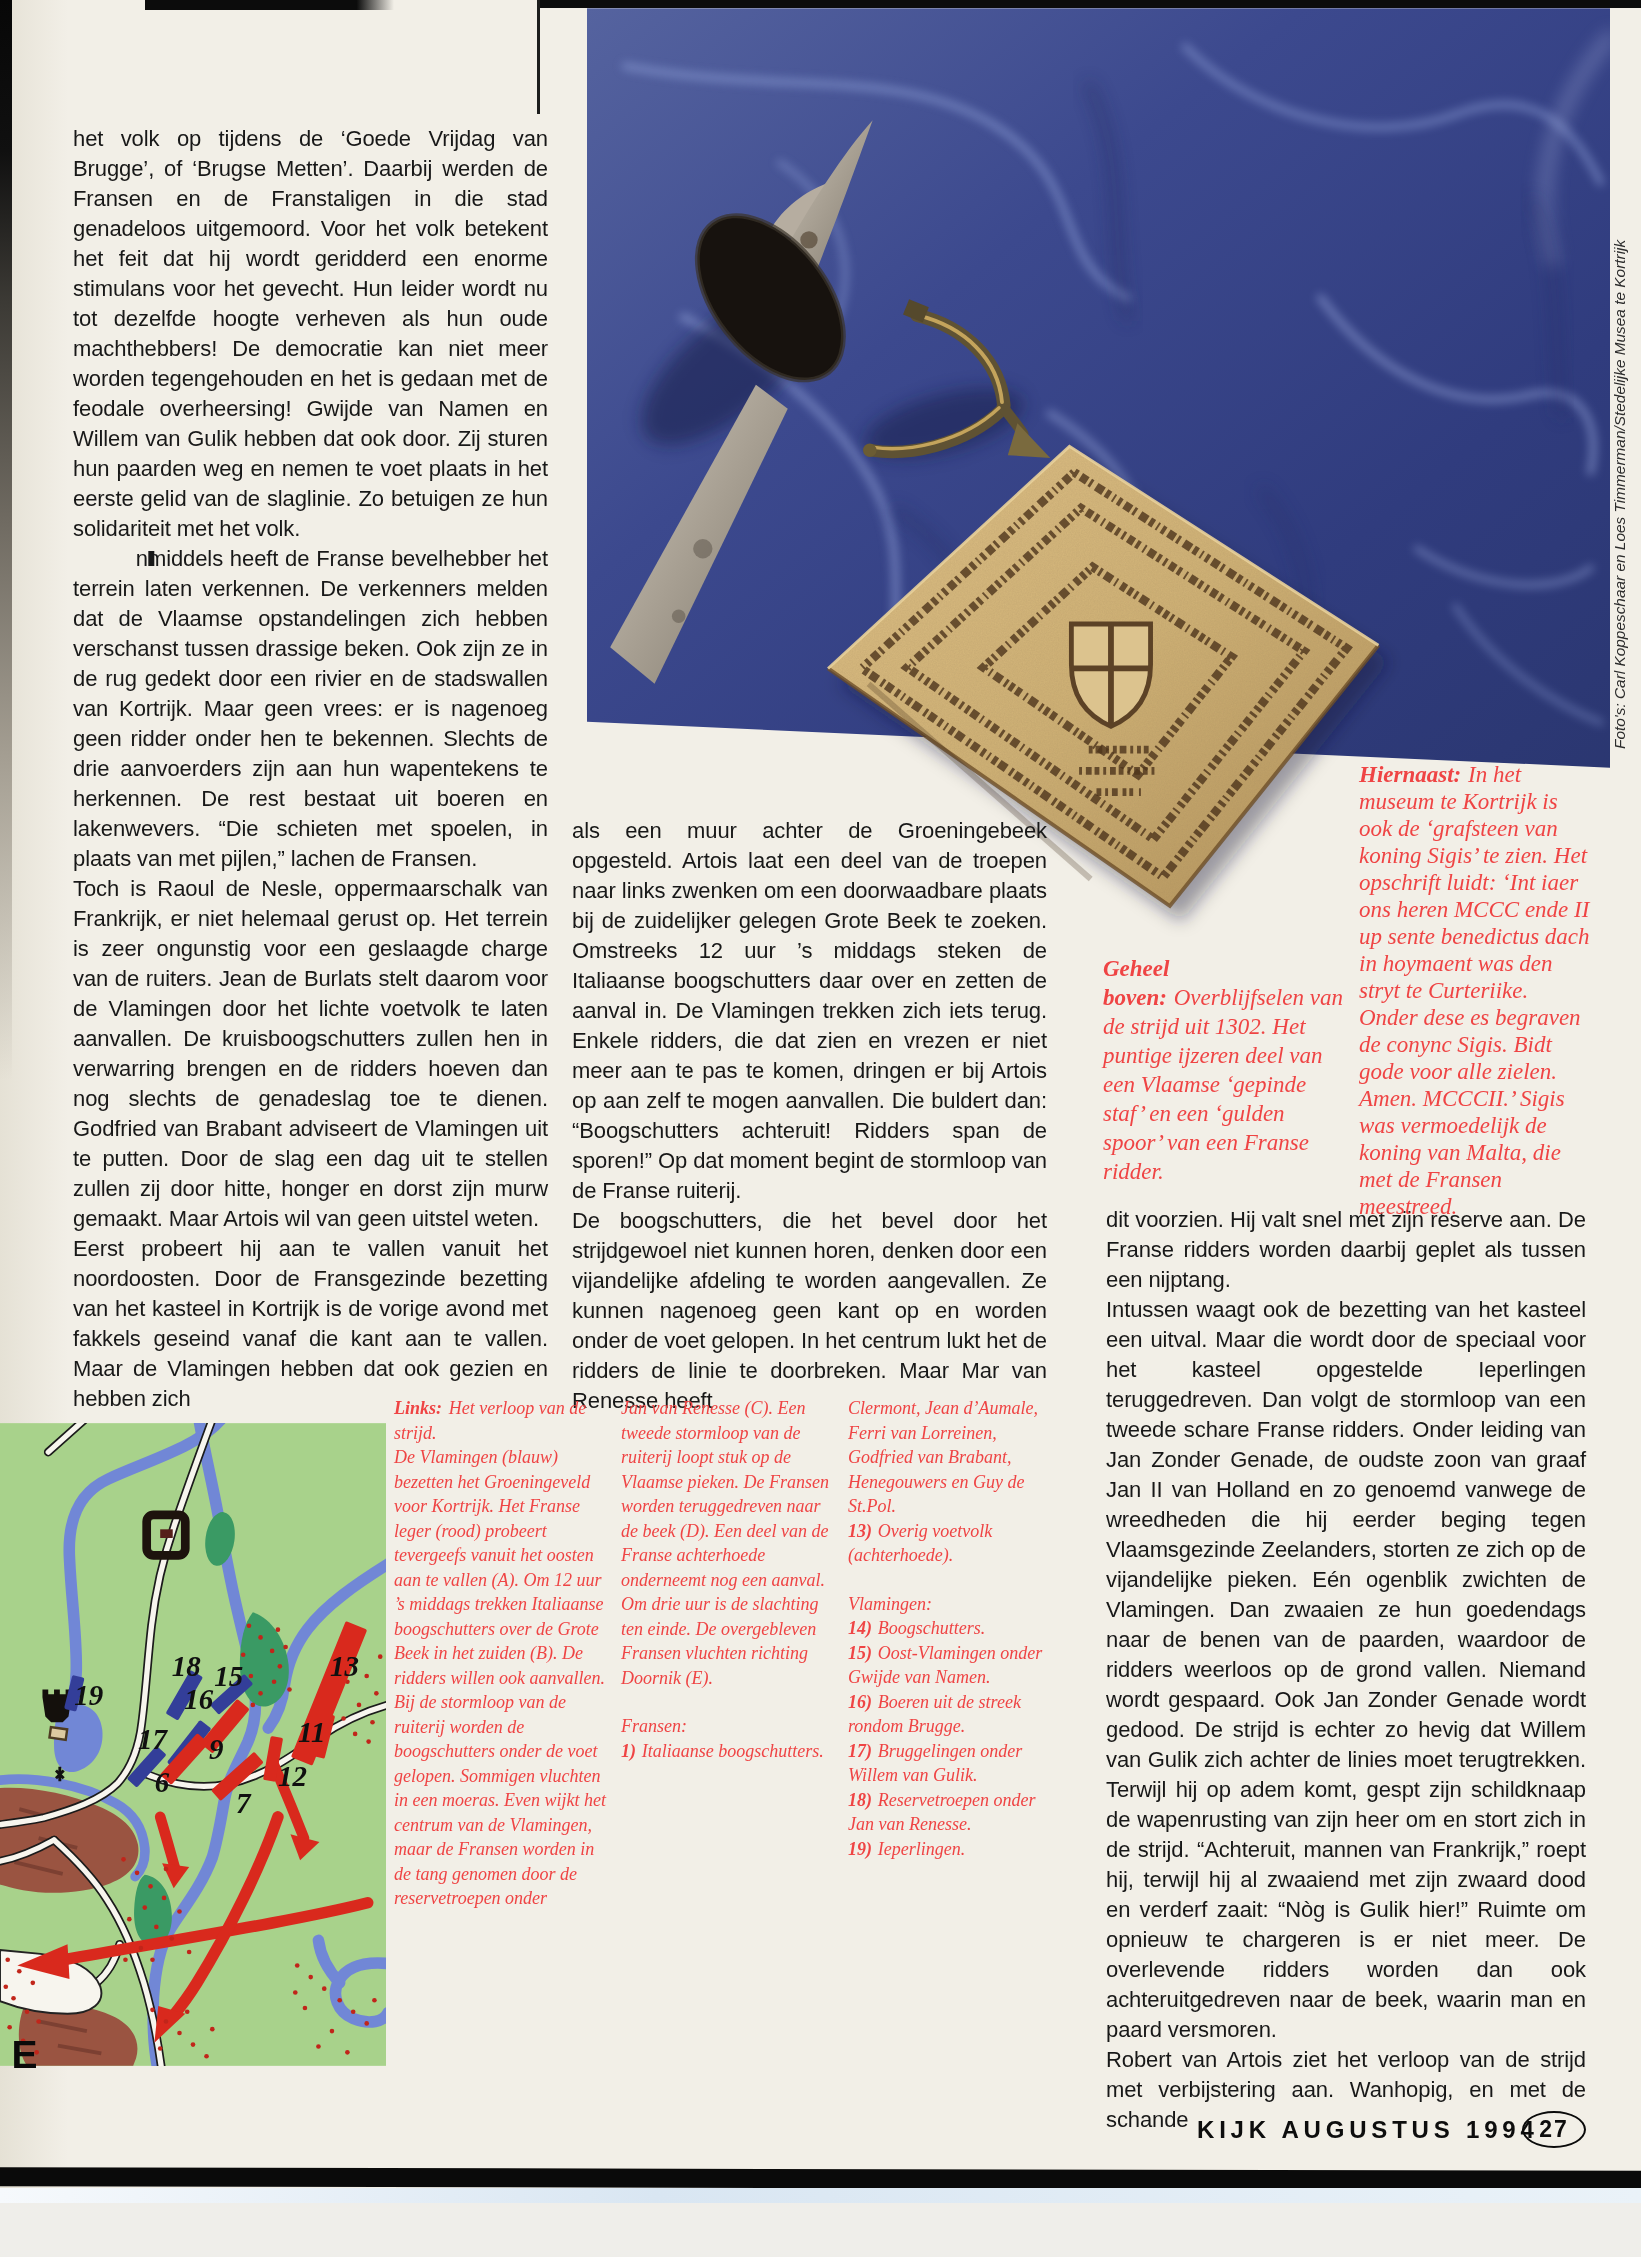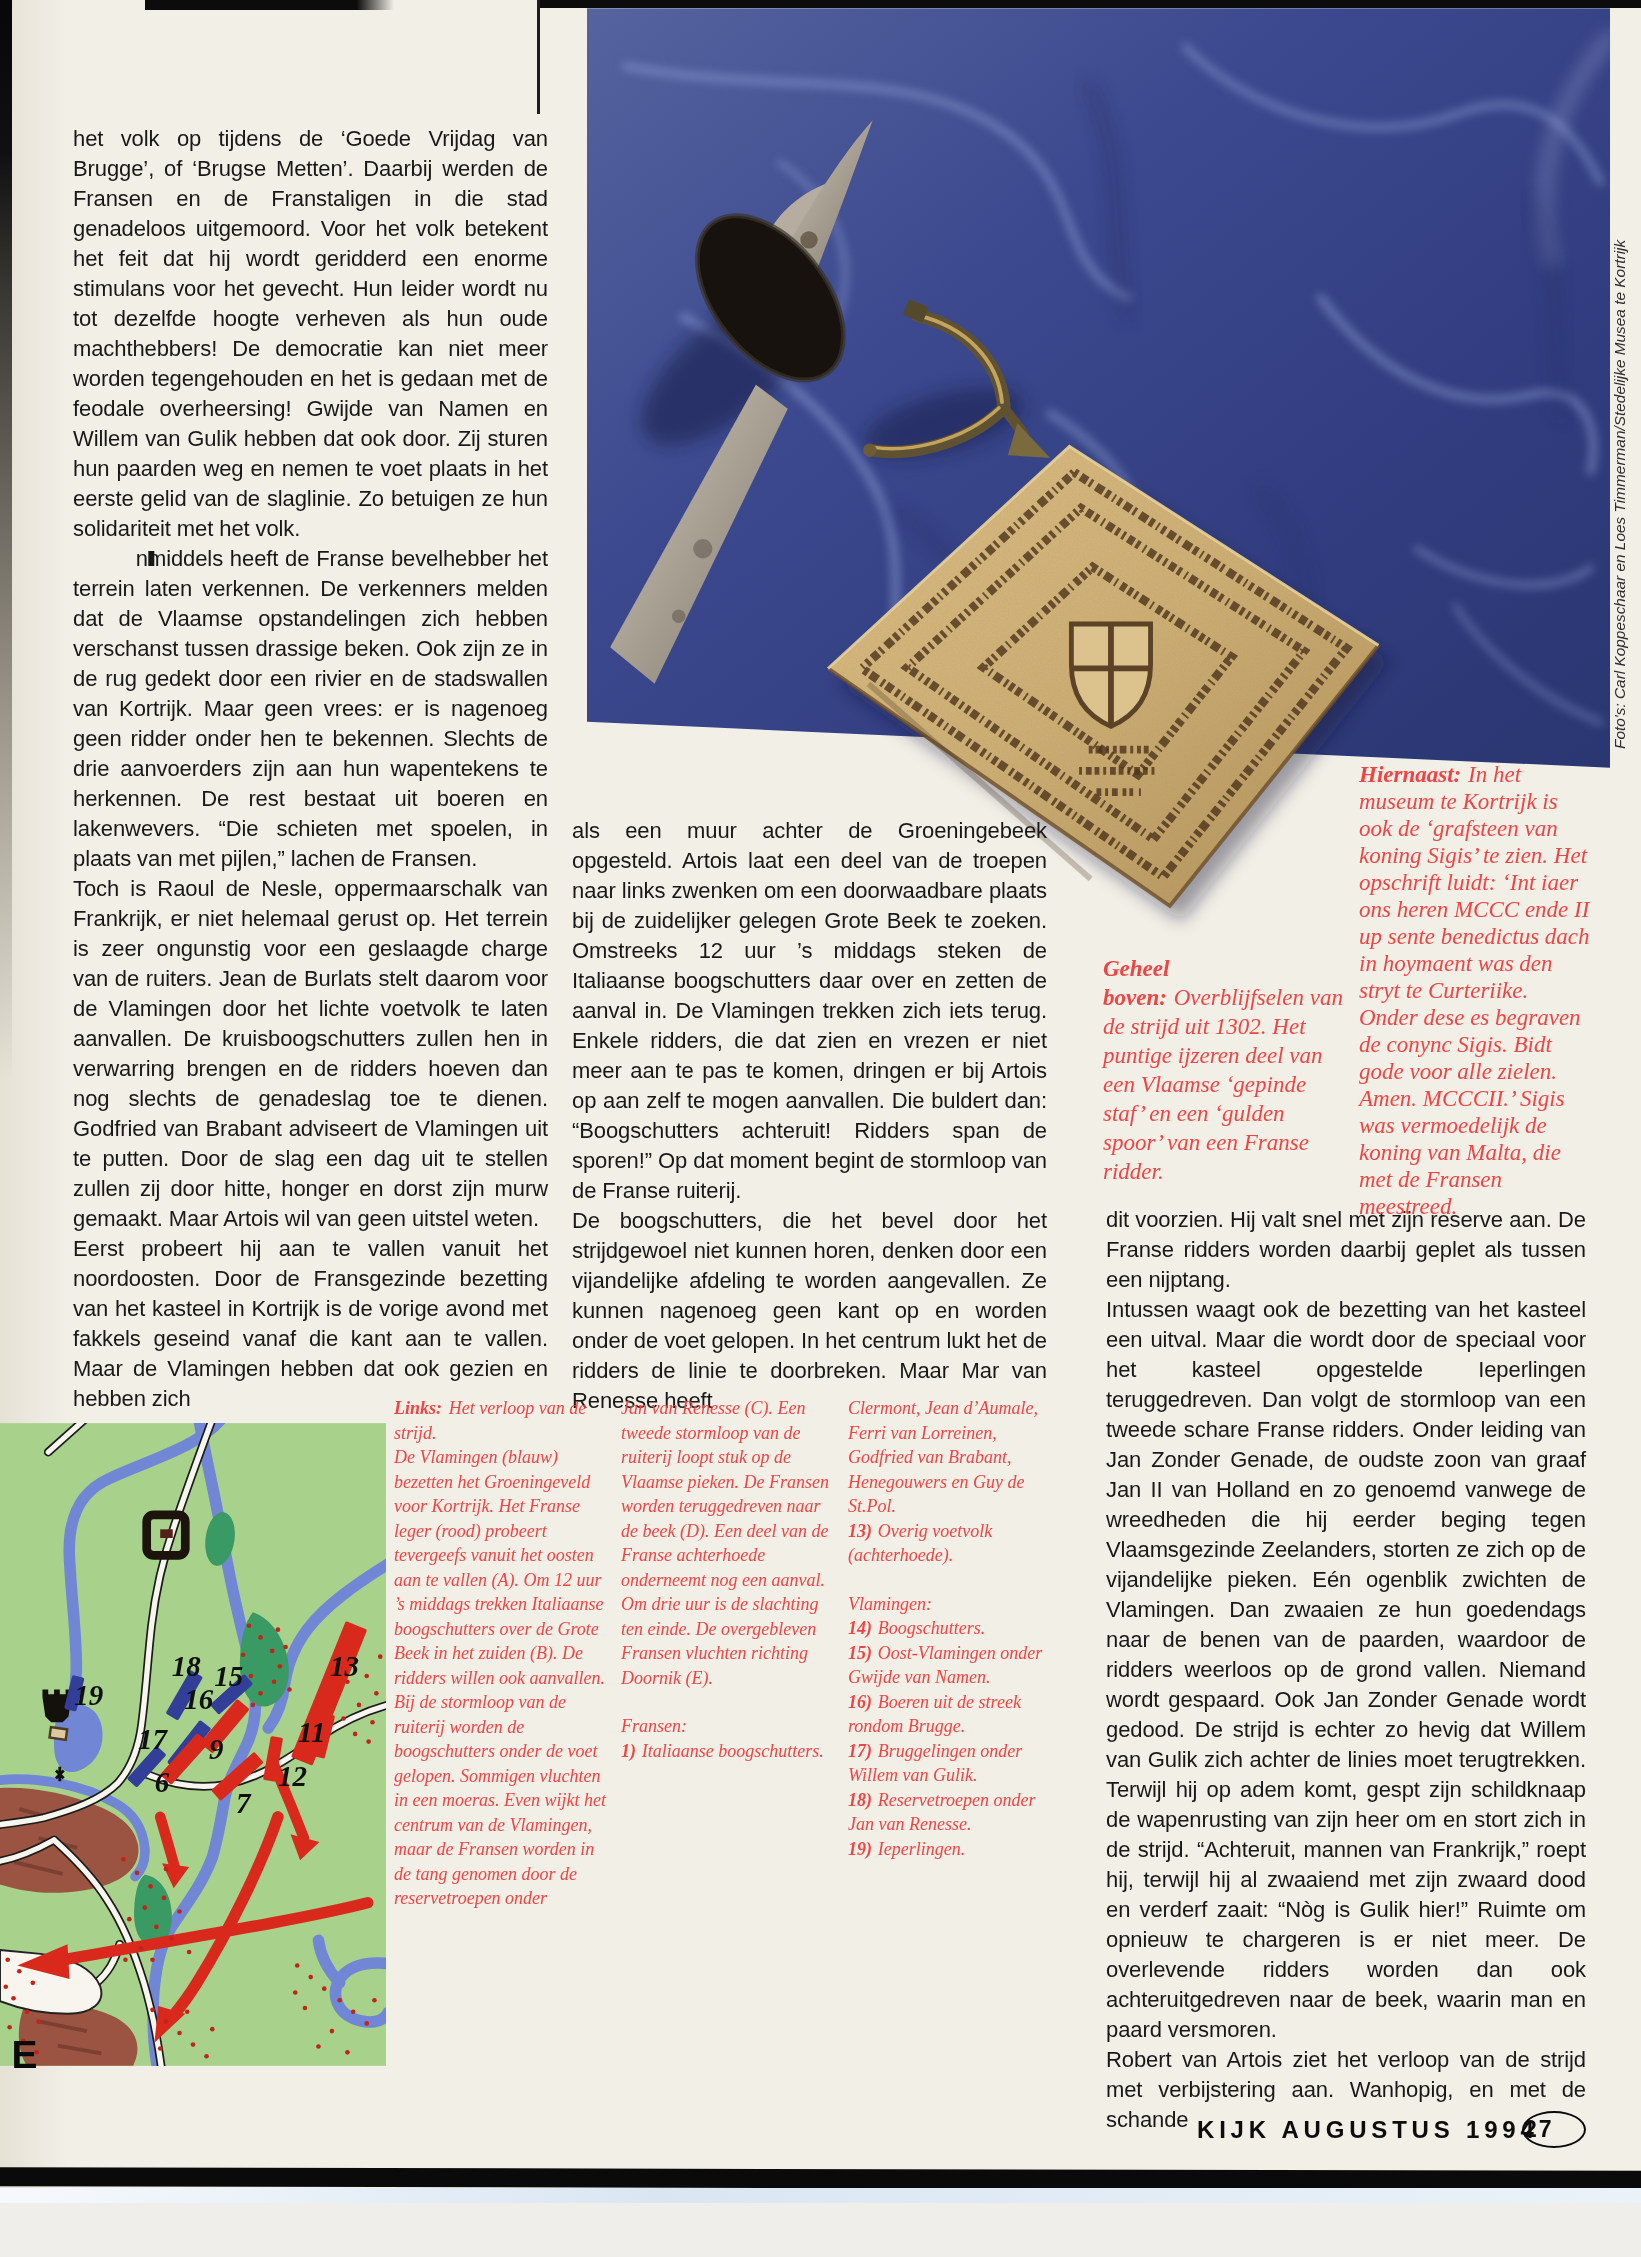--- a/index.html
+++ b/index.html
@@ -52,21 +52,21 @@
 
   
   .map-wrap{position:absolute;left:0;top:1393px;width:386px;height:643px;z-index:2;margin-top:30px;}
   .map-num{font-family:"Liberation Serif",serif;font-style:italic;font-weight:700;font-size:30px;fill:#101010;}
   .exit-label{position:absolute;left:11.6px;top:2033px;font-size:39px;font-weight:700;color:#0a0a0a;z-index:4;}
 
   
   .footer-text{position:absolute;left:1197px;top:2116px;width:309px;text-align:right;
     font-size:24px;font-weight:700;letter-spacing:4.8px;color:#0d0d0d;z-index:4;white-space:nowrap;}
   .page-oval{position:absolute;left:1522px;top:2111px;width:64px;height:37px;border:2.9px solid #0a0a0a;border-radius:50%;
-    display:flex;align-items:center;font-size:23px;font-weight:700;letter-spacing:1.9px;color:#0d0d0d;z-index:4;}
+    display:flex;align-items:center;justify-content:center;font-size:23px;font-weight:700;letter-spacing:1.9px;color:#0d0d0d;z-index:4;}
 </style>
 </head>
 <body data-name="magazine-page">
 
 <div class="scan-left" data-name="scan-edge-left"></div>
 <div class="scan-top-a" data-name="scan-edge-top-left"></div>
 <div class="scan-top-b" data-name="scan-edge-top-right"></div>
 <div class="scan-vline" data-name="scan-fold-line"></div>
 
 <div class="photo" data-name="artifact-photo">

